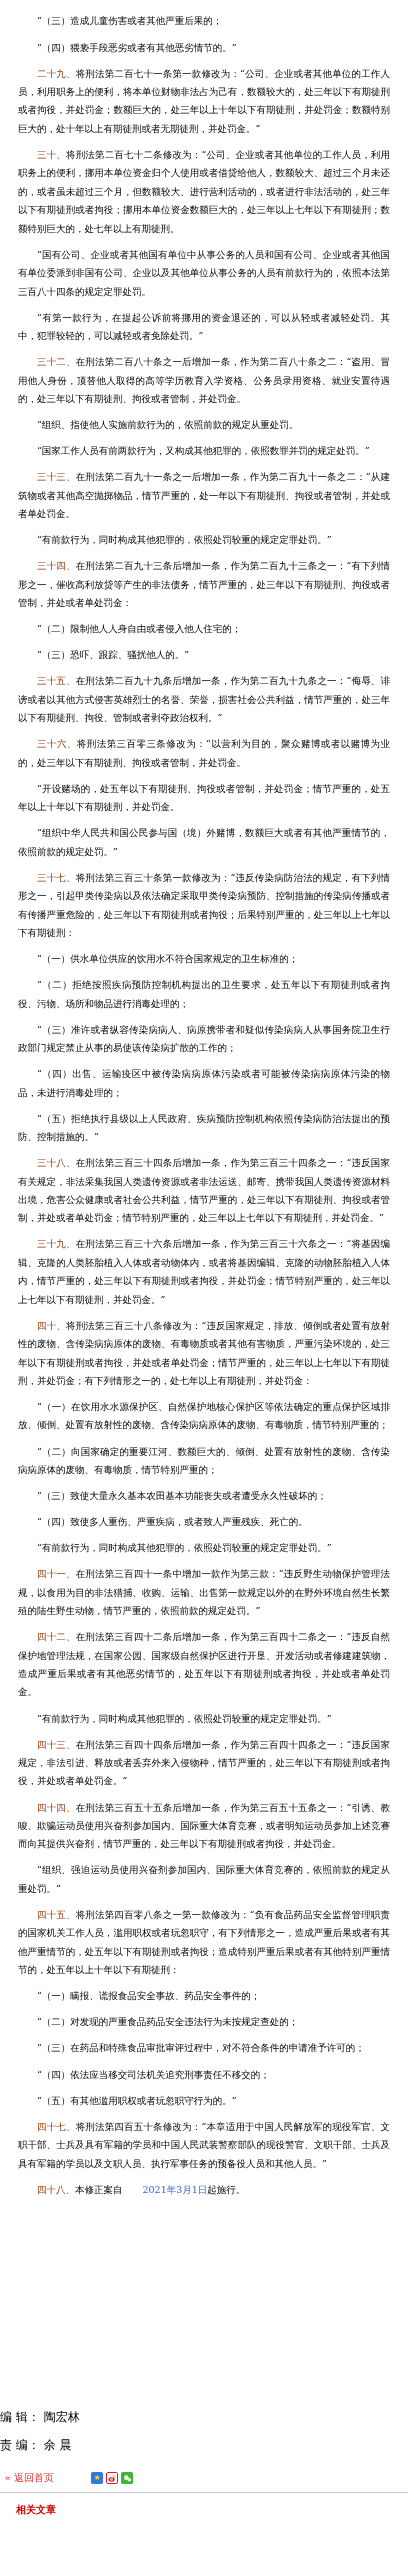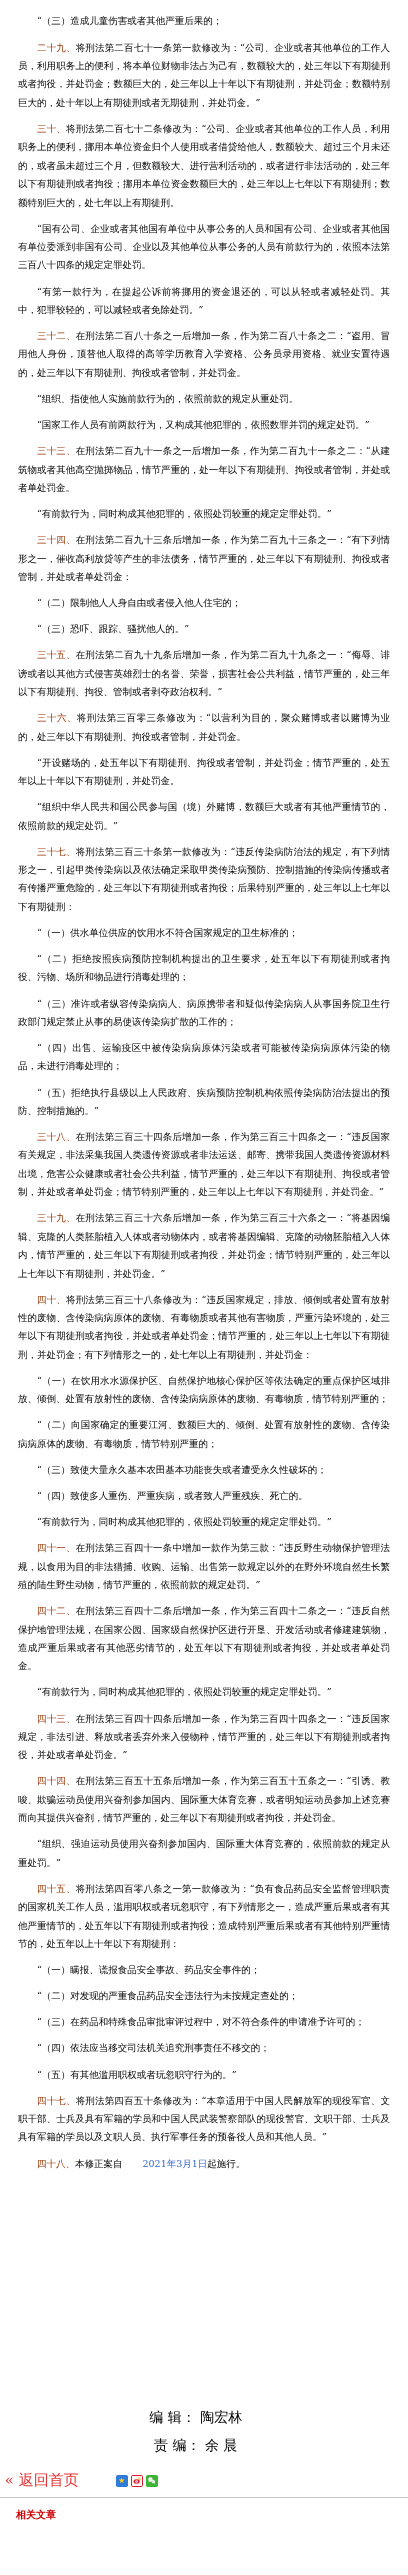--- a/index.html
+++ b/index.html
@@ -22,35 +22,35 @@
     text-align: justify;
     text-indent: 2em;
     color: #000;
     word-break: break-all;
   }
   .sec-num { color: var(--sec-num, #993300); }
   .date-blue { color: var(--date-link, #3366cc); padding-left: 20px; }
 
   .footer { margin-top: 33px; }
   .editor-line {
-    text-align: center;
+    text-align: left;
     padding-right: 16.6px;
-    font-size: 14px;
+    font-size: 12px;
     line-height: 10.7px;
     margin: 0 0 17px 0;
     color: var(--editor-text, #000);
   }
   .actions-row {
     display: flex;
     align-items: center;
     padding: 3.6px 0 4.8px 4.8px;
   }
   .back-home {
     color: var(--back-red, #e53333);
-    font-size: 15px;
+    font-size: 10px;
     text-decoration: none;
     cursor: pointer;
   }
   .share-icons { display: flex; gap: 3px; margin-left: 37px; }
   .icon-box {
     width: 12px; height: 12px;
     border-radius: 1.8px;
     display: inline-flex;
     align-items: center;
     justify-content: center;
@@ -67,20 +67,21 @@
     padding-left: 16px;
     margin-top: 10.7px;
   }
 </style>
 </head>
 <body>
 
 <div class="article">
   <div>
       <p class="para">“（三）造成儿童伤害或者其他严重后果的；</p>
+      <p class="para">“（四）猥亵手段恶劣或者有其他恶劣情节的。”</p>
       <p class="para"><span class="sec-num">二十九、</span>将刑法第二百七十一条第一款修改为：“公司、企业或者其他单位的工作人员，利用职务上的便利，将本单位财物非法占为己有，数额较大的，处三年以下有期徒刑或者拘役，并处罚金；数额巨大的，处三年以上十年以下有期徒刑，并处罚金；数额特别巨大的，处十年以上有期徒刑或者无期徒刑，并处罚金。”</p>
       <p class="para"><span class="sec-num">三十、</span>将刑法第二百七十二条修改为：“公司、企业或者其他单位的工作人员，利用职务上的便利，挪用本单位资金归个人使用或者借贷给他人，数额较大、超过三个月未还的，或者虽未超过三个月，但数额较大、进行营利活动的，或者进行非法活动的，处三年以下有期徒刑或者拘役；挪用本单位资金数额巨大的，处三年以上七年以下有期徒刑；数额特别巨大的，处七年以上有期徒刑。</p>
       <p class="para">“国有公司、企业或者其他国有单位中从事公务的人员和国有公司、企业或者其他国有单位委派到非国有公司、企业以及其他单位从事公务的人员有前款行为的，依照本法第三百八十四条的规定定罪处罚。</p>
       <p class="para">“有第一款行为，在提起公诉前将挪用的资金退还的，可以从轻或者减轻处罚。其中，犯罪较轻的，可以减轻或者免除处罚。”</p>
       <p class="para"><span class="sec-num">三十二、</span>在刑法第二百八十条之一后增加一条，作为第二百八十条之二：“盗用、冒用他人身份，顶替他人取得的高等学历教育入学资格、公务员录用资格、就业安置待遇的，处三年以下有期徒刑、拘役或者管制，并处罚金。</p>
       <p class="para">“组织、指使他人实施前款行为的，依照前款的规定从重处罚。</p>
       <p class="para">“国家工作人员有前两款行为，又构成其他犯罪的，依照数罪并罚的规定处罚。”</p>
       <p class="para"><span class="sec-num">三十三、</span>在刑法第二百九十一条之一后增加一条，作为第二百九十一条之二：“从建筑物或者其他高空抛掷物品，情节严重的，处一年以下有期徒刑、拘役或者管制，并处或者单处罚金。</p>
       <p class="para">“有前款行为，同时构成其他犯罪的，依照处罚较重的规定定罪处罚。”</p>
       <p class="para"><span class="sec-num">三十四、</span>在刑法第二百九十三条后增加一条，作为第二百九十三条之一：“有下列情形之一，催收高利放贷等产生的非法债务，情节严重的，处三年以下有期徒刑、拘役或者管制，并处或者单处罚金：</p>

